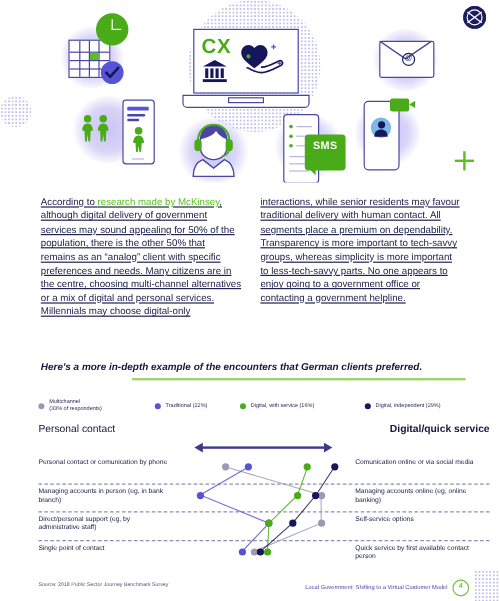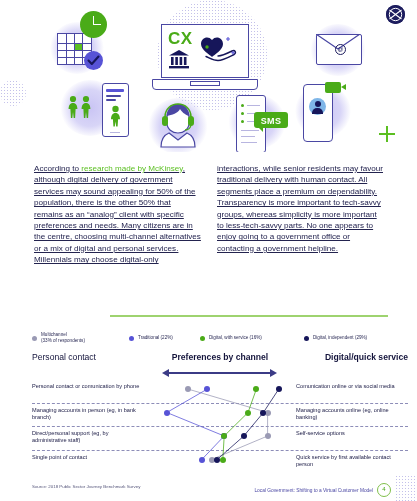--- a/index.html
+++ b/index.html
@@ -65,21 +65,21 @@
   .phone-a .bar2{position:absolute;left:3px;width:18px;height:3px;background:#5753d6;border-radius:1px;}
   .phone-a .hbar{position:absolute;left:7px;bottom:3px;width:10px;height:1.4px;background:#b8b5e0;}
 
   
   .agent{position:absolute;left:156px;top:100px;width:44px;height:52px;}
 
   
   .smsphone{position:absolute;left:236px;top:95px;width:28px;height:56px;border:1.2px solid #4a47a3;border-radius:3px;background:#fff;}
   .smsphone .ln{position:absolute;left:4px;height:1.3px;background:#b8b5e0;}
   .smsphone .dot{position:absolute;left:4px;width:3px;height:3px;border-radius:50%;background:#4aab18;}
-  .smsbubble{position:absolute;left:254px;top:112px;width:34px;height:16px;background:#4aab18;border-radius:3px;
+  .smsbubble{position:absolute;left:254px;top:112px;width:34px;height:30px;background:#4aab18;border-radius:3px;
     color:#fff;font-size:9px;font-weight:bold;text-align:center;line-height:18px;letter-spacing:.3px;}
   .smsbubble::after{content:"";position:absolute;left:4px;bottom:-4px;border-left:5px solid transparent;
     border-right:0 solid transparent;border-top:5px solid #4aab18;}
 
   
   .vphone{position:absolute;left:303px;top:84px;width:28px;height:56px;border:1.2px solid #4a47a3;border-radius:4px;background:#fff;}
   .avatar{position:absolute;left:309px;top:98px;width:17px;height:17px;border-radius:50%;background:#7fb6e8;}
   .avatar::before{content:"";position:absolute;left:5.5px;top:3px;width:6px;height:6px;border-radius:50%;background:#16165a;}
   .avatar::after{content:"";position:absolute;left:3px;top:10px;width:11px;height:6px;border-radius:5px 5px 0 0;background:#16165a;}
   .vcam{position:absolute;left:325px;top:82px;width:16px;height:11px;background:#4aab18;border-radius:2px;}
@@ -270,20 +270,21 @@
     <div class="col">
       <p>
         <span>According to </span><a class="lnk" href="#" style="text-decoration:none;">research made by McKinsey</a><span>, although digital delivery of government services may sound appealing for 50% of the population, there is the other 50% that remains as an “analog” client with specific preferences and needs. Many citizens are in the centre, choosing multi-channel alternatives or a mix of digital and personal services. Millennials may choose digital-only</span>
       </p>
     </div>
     <div class="col">
       <p>interactions, while senior residents may favour traditional delivery with human contact. All segments place a premium on dependability. Transparency is more important to tech-savvy groups, whereas simplicity is more important to less-tech-savvy parts. No one appears to enjoy going to a government office or contacting a government helpline.</p>
     </div>
   </div>
 
+  <div class="caption">Here's a more in-depth example of the encounters that German clients preferred.</div>
   <div class="cap-underline"></div>
 
   <div class="legend">
     <div class="lg" style="left:0;top:2px;">
       <span class="lgdot" style="background:#9a9ab4;"></span>
       <span class="lgtxt">Multichannel
 (33% of respondents)</span>
     </div>
     <div class="lg" style="left:97px;top:5px;">
       <span class="lgdot" style="background:#5753d6;"></span>
@@ -295,21 +296,20 @@
     </div>
     <div class="lg" style="left:272px;top:5px;">
       <span class="lgdot" style="background:#16165a;"></span>
       <span class="lgtxt">Digital, independent (29%)</span>
     </div>
   </div>
 
   <div class="chart">
     <div class="head-row">
       <div class="h-left">Personal contact</div>
-      <div class="h-mid">Preferences by channel</div>
       <div class="h-right">Digital/quick service</div>
     </div>
     <div class="arrow">
       <div class="la"></div>
         <div class="shaft"></div>
         <div class="ra"></div>
     </div>
 
     <div class="rows">
       <div class="row" style="top:0;">

